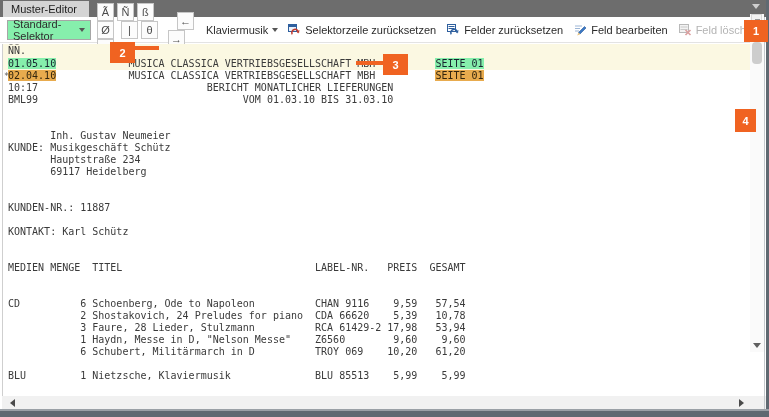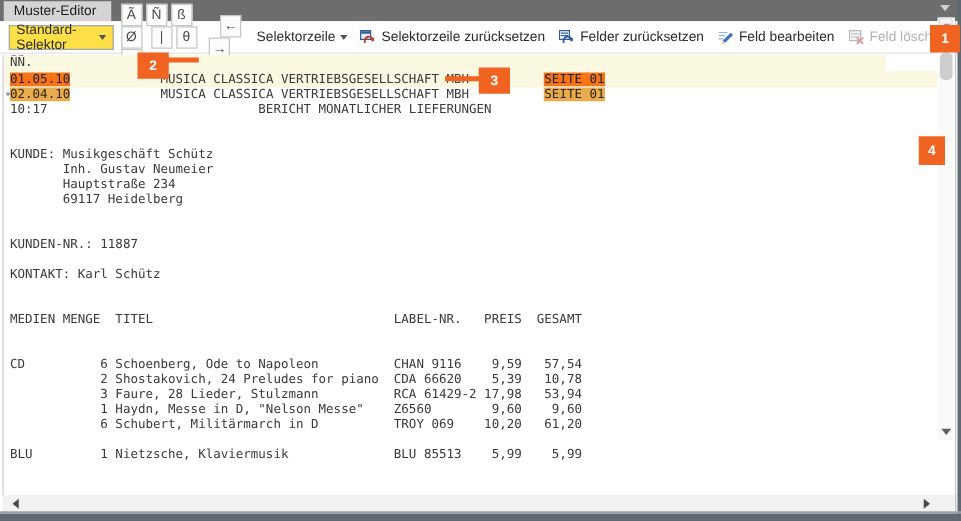--- a/index.html
+++ b/index.html
@@ -8,21 +8,21 @@
   
   .tabbar{position:absolute;left:0;top:0;width:769px;height:17px;background:#6d6d6d;}
   .tab{position:absolute;left:3px;top:1px;height:16px;background:#d4d4d4;color:#1c1c1c;
        font-size:11px;line-height:16px;padding:0 12px 0 8px;}
   .tabbar-caret{position:absolute;right:9px;top:4px;width:0;height:0;
        border-left:4px solid transparent;border-right:4px solid transparent;border-top:5px solid #cfcfcf;}
   
   .toolbar{position:absolute;left:0;top:17px;width:769px;height:26px;background:#ffffff;
        border-bottom:1px solid #e3e3e3;display:flex;align-items:center;padding-left:7px;
        box-sizing:border-box;font-size:11px;color:#2e2e2e;}
-  .select{width:158px;height:20px;border:1px solid #a6a6a6;background:#fde047;display:flex;
+  .select{width:158px;height:20px;border:1px solid #a6a6a6;background:#86efac;display:flex;
        align-items:center;justify-content:flex-start;padding:0 5px;margin-right:6px;box-sizing:border-box;}
   .dd-caret{width:0;height:0;border-left:3.5px solid transparent;border-right:3.5px solid transparent;
        border-top:4px solid #555;}
   .char-btn{width:17px;height:18px;border:1px solid #c6c6c6;background:#fcfcfc;color:#4a4a4a;
        font-size:11px;line-height:16px;text-align:center;margin-right:3px;padding:0;
        font-family:"Liberation Sans",sans-serif;display:inline-block;box-sizing:border-box;}
   .gap-s{margin-left:4px;}
   .gap-m{margin-left:9px;}
   .menu-btn{margin:0 10px 0 9px;display:flex;align-items:center;gap:4px;white-space:nowrap;}
   .action{display:flex;align-items:center;gap:4px;margin-right:11px;white-space:nowrap;color:#2b2b2b;}
@@ -37,22 +37,22 @@
   #badge4{left:735px;top:109px;width:21px;height:23px;}
   .connector{position:absolute;background:#f06321;height:4px;z-index:29;}
   #conn2{left:134px;top:46px;width:25px;}
   #conn3{left:356px;top:61px;width:28px;}
   
   .editor{position:absolute;left:2px;top:44px;width:764px;height:352px;background:#fff;
        border-left:1px solid #cfcfcf;box-sizing:border-box;overflow:hidden;}
   .trow{height:12px;line-height:12px;font-family:"DejaVu Sans Mono",monospace;font-size:10px;
        white-space:pre;color:#3a3a3a;padding-left:5px;position:relative;width:748px;box-sizing:border-box;}
   .trow.sel{height:13px;line-height:13px;background:#fbf8e2;}
-  .trow.sel-first{width:706px;}
-  .hl-blue{background:#f97316;color:#16242e;text-align:center;}
+  .trow.sel-first{width:762px;}
+  .hl-blue{background:#86efac;color:#16242e;text-align:center;}
   .hl-orange{background:#e8ab4e;color:#33250d;}
   .marker{position:absolute;left:1px;top:1px;font-size:8px;color:#555;
        font-family:"DejaVu Sans Mono",monospace;}
   
   .vscroll{position:absolute;left:750px;top:14px;width:14px;height:338px;background:#fafafa;}
   .mini-split{position:absolute;left:1px;top:0;width:11px;height:11px;border:1px solid #d8d8d8;
        background:#f4f4f4;box-sizing:border-box;}
   .mini-split::after{content:"";position:absolute;left:3px;top:4px;width:5px;height:2px;background:#9a9a9a;}
   .tri-up{position:absolute;left:3px;top:19px;width:0;height:0;border-left:4px solid transparent;
        border-right:4px solid transparent;border-bottom:5px solid #5f5f5f;}
@@ -83,21 +83,21 @@
   </div>
 
   <div class="toolbar">
     <div class="select">
       <span>Standard-Selektor</span>
       <span class="dd-caret"></span>
     </div>
     <span id="char-buttons"><button class="char-btn">Ã</button><button class="char-btn">Ñ</button><button class="char-btn">ß</button><button class="char-btn">Ø</button><button class="char-btn gap-s">|</button><button class="char-btn">θ</button><button class="char-btn">¬</button></span>
     <span id="nav-buttons"><button class="char-btn gap-m">←</button><button class="char-btn">→</button></span>
     <div class="menu-btn">
-      <span>Selektorzeile</span>
+      <span>Klaviermusik</span>
       <span class="dd-caret"></span>
     </div>
     <span id="action-buttons" style="display: inline-flex;">
         <div class="action">
           <span class="act-icon"><svg width="13" height="13" viewBox="0 0 13 13">
               <rect x="0.5" y="1.5" width="8" height="7" fill="#eaf1fa" stroke="#2e5f9e"></rect>
               <rect x="1" y="2" width="7" height="2" fill="#2e5f9e"></rect>
               <path d="M4.2 11.3 A3.4 3.4 0 1 1 10.6 9.6" fill="none" stroke="#c0392b" stroke-width="1.5"></path>
               <path d="M11.8 7.2 L10.2 10.6 L8.4 8.4 Z" fill="#c0392b"></path>
             </svg></span>
@@ -134,24 +134,25 @@
         </div>
       </span>
   </div>
 
   <div class="editor">
     <div id="editor-rows">
         <div class="trow sel sel-first"><span>ÑÑ.</span></div>
         <div class="trow sel"><span class="hl-blue">01.05.10</span><span>            MUSICA CLASSICA VERTRIEBSGESELLSCHAFT MBH          </span><span class="hl-blue">SEITE 01</span></div>
         <div class="trow"><span class="marker">*</span><span class="hl-orange">02.04.10</span><span>            MUSICA CLASSICA VERTRIEBSGESELLSCHAFT MBH          </span><span class="hl-orange">SEITE 01</span></div>
         <div class="trow"><span>10:17                            BERICHT MONATLICHER LIEFERUNGEN</span></div>
+        <div class="trow"><span>BML99                                  VOM 01.03.10 BIS 31.03.10</span></div>
         <div class="trow"><span></span></div>
         <div class="trow"><span></span></div>
+        <div class="trow"><span>       Inh. Gustav Neumeier</span></div>
         <div class="trow"><span>KUNDE: Musikgeschäft Schütz</span></div>
-        <div class="trow"><span>       Inh. Gustav Neumeier</span></div>
         <div class="trow"><span>       Hauptstraße 234</span></div>
         <div class="trow"><span>       69117 Heidelberg</span></div>
         <div class="trow"><span></span></div>
         <div class="trow"><span></span></div>
         <div class="trow"><span>KUNDEN-NR.: 11887</span></div>
         <div class="trow"><span></span></div>
         <div class="trow"><span>KONTAKT: Karl Schütz</span></div>
         <div class="trow"><span></span></div>
         <div class="trow"><span></span></div>
         <div class="trow"><span>MEDIEN MENGE  TITEL                                LABEL-NR.   PREIS  GESAMT</span></div>

